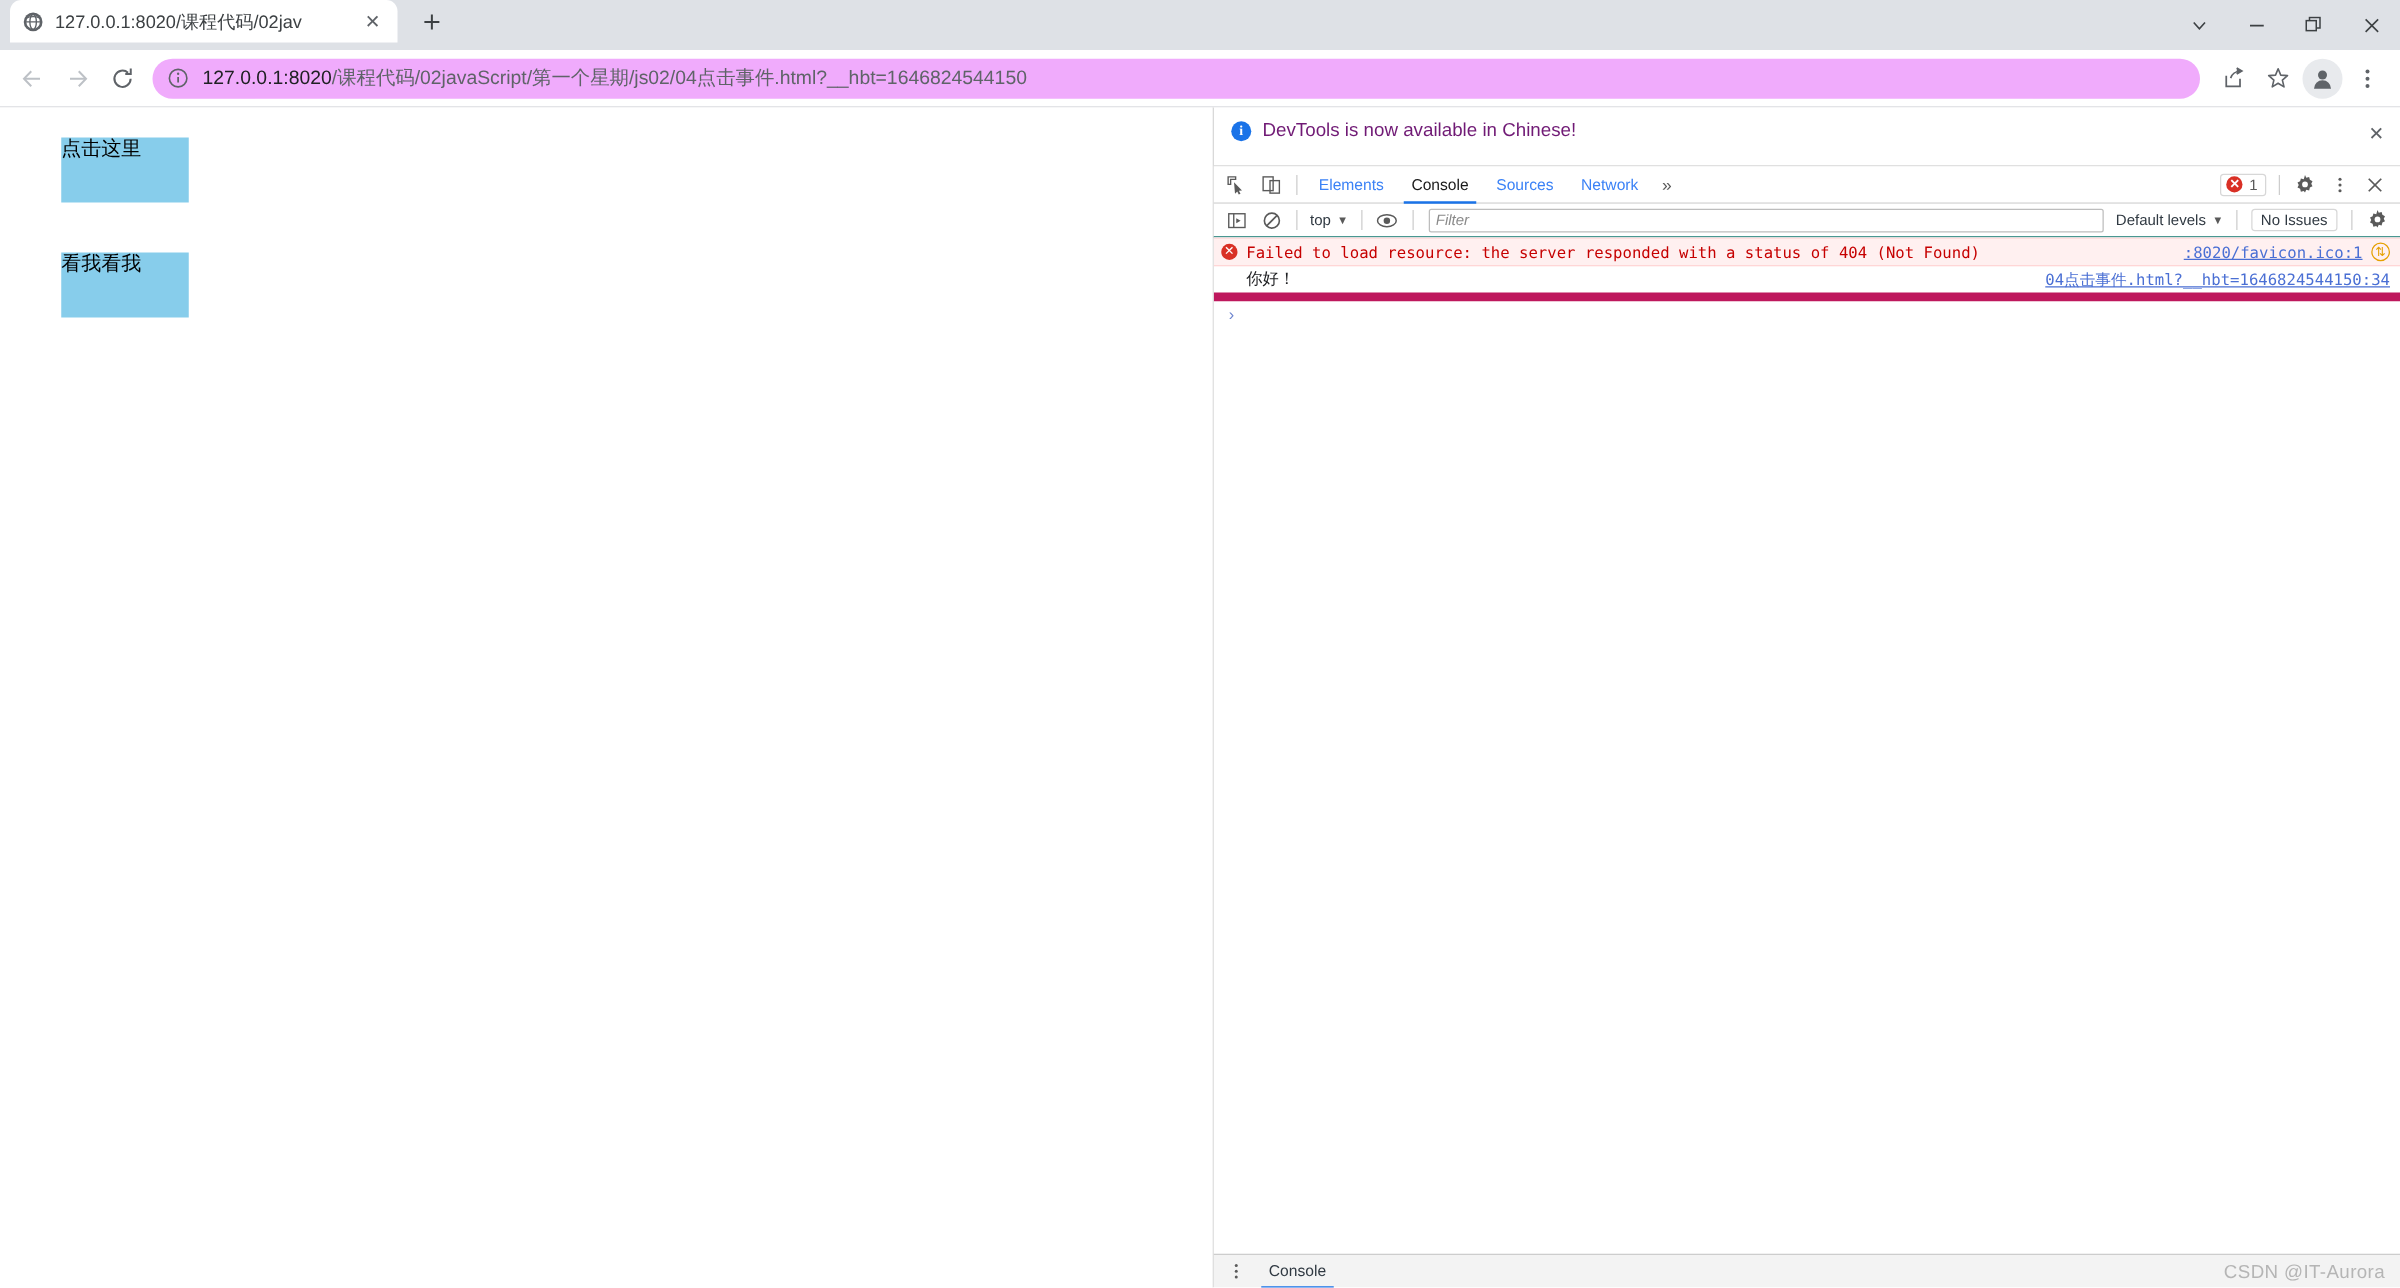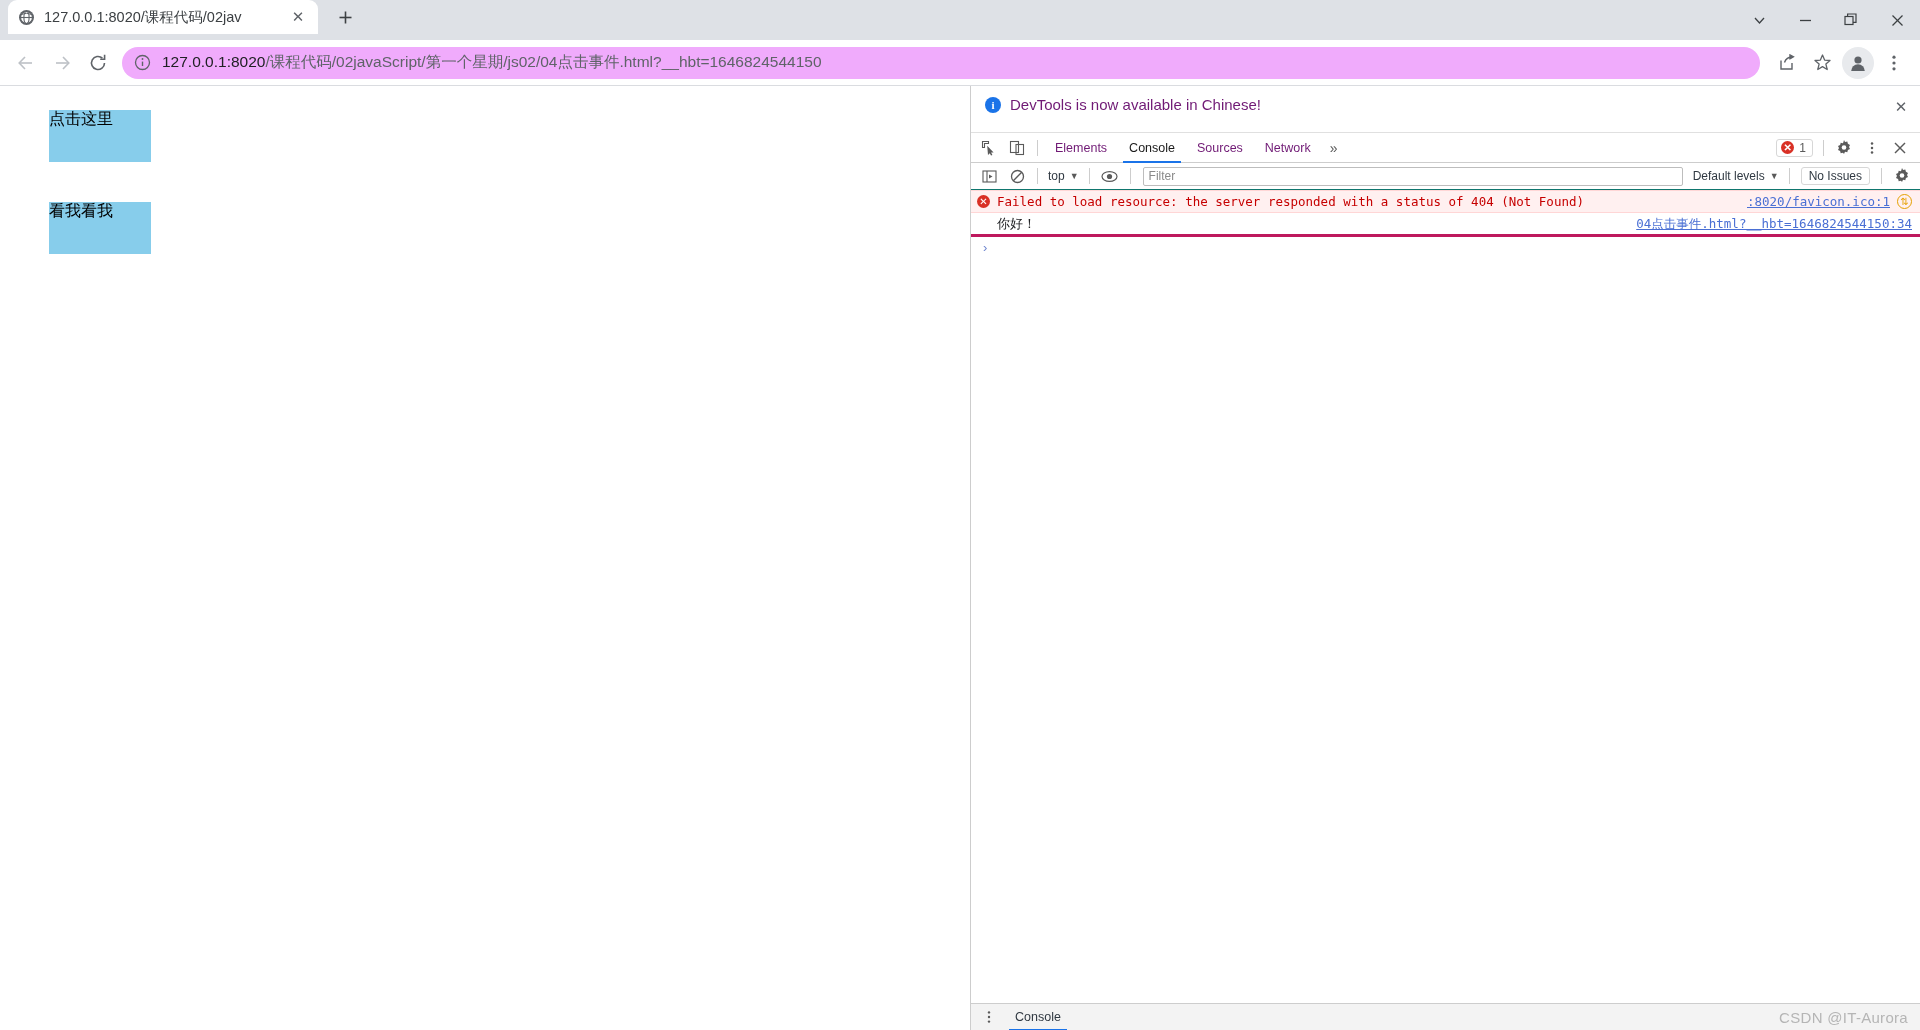--- a/index.html
+++ b/index.html
@@ -247,21 +247,21 @@
     width: 1px; height: 16px;
     background: #cdcdcd;
     margin: 0 6px;
     flex: none;
   }
   .dt-tab {
     height: 30px;
     padding: 0 11px;
     display: flex; align-items: center;
     font-size: 12.5px;
-    color: #701a75;
+    color: #3b82f6;
     position: relative;
     white-space: nowrap;
   }
   .dt-tab.active { color: #1a1a1a; }
   .dt-tab.active::after {
     content: "";
     position: absolute;
     left: 5px; right: 5px; bottom: 0;
     height: 2px;
     background: #1a73e8;
@@ -315,20 +315,21 @@
     min-width: 40px;
     border: 1px solid #bdbdbd;
     border-radius: 2px;
     background: #fff;
     font-size: 12px;
     color: #303942;
     padding: 0 5px;
     margin: 0 6px;
     font-family: "Liberation Sans", sans-serif;
     outline: none;
+    font-style: italic;
   }
   .filter-input::placeholder { color: #8a8a8a; }
   .levels {
     display: flex; align-items: center;
     font-size: 12px; color: #303942;
     white-space: nowrap;
     padding: 0 4px;
   }
   .no-issues {
     border: 1px solid #d7d7d7;
@@ -344,21 +345,21 @@
   .console-body {
     flex: 1;
     overflow: hidden;
     background: #ffffff;
     min-height: 0;
     font-family: "DejaVu Sans Mono", monospace;
   }
   .msg {
     display: flex;
     padding: 3px 8px 3px 6px;
-    border-bottom: 3px solid #be185d;
+    border-bottom: 7px solid #be185d;
     align-items: flex-start;
   }
   .msg.error {
     background: #fff0f0;
     border-bottom: 1px solid #ffd6d6;
     border-top: 1px solid #ffd6d6;
   }
   .msg-icon {
     width: 14px; height: 14px;
     flex: none;

